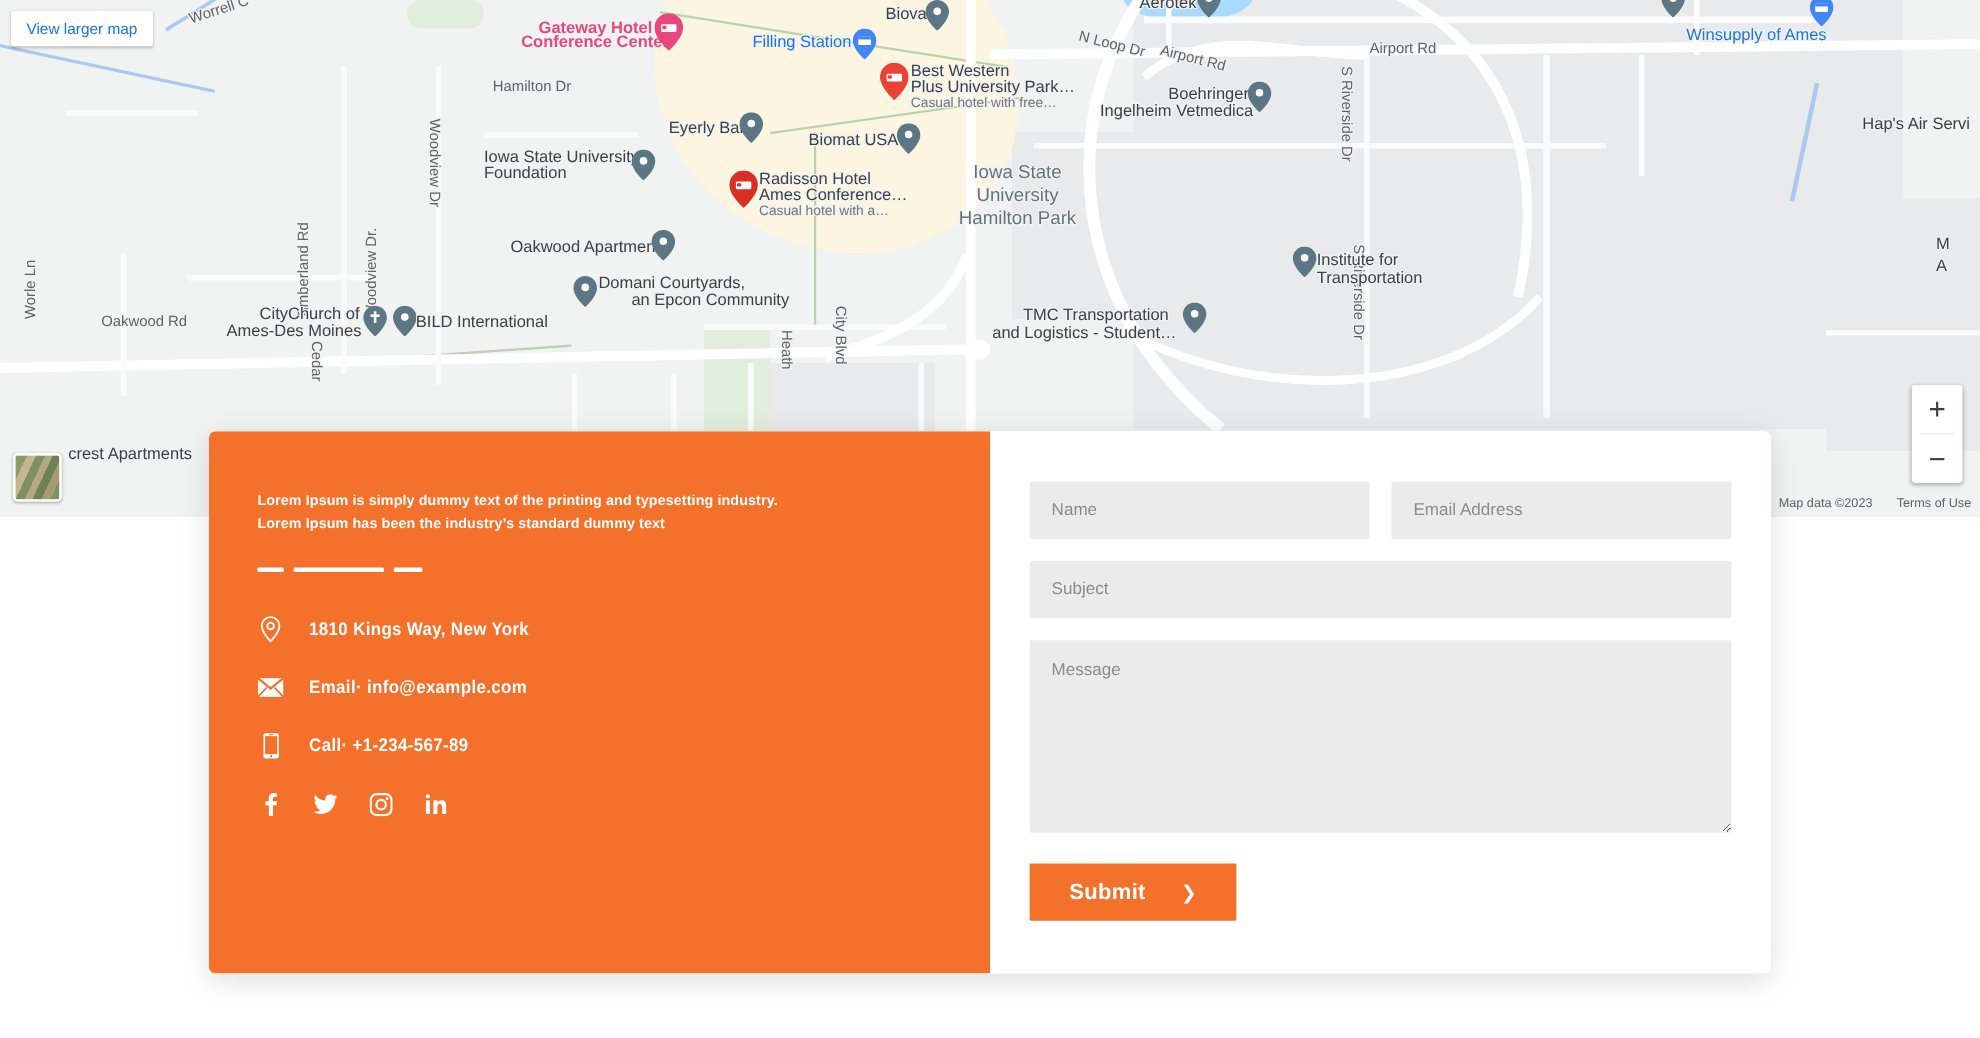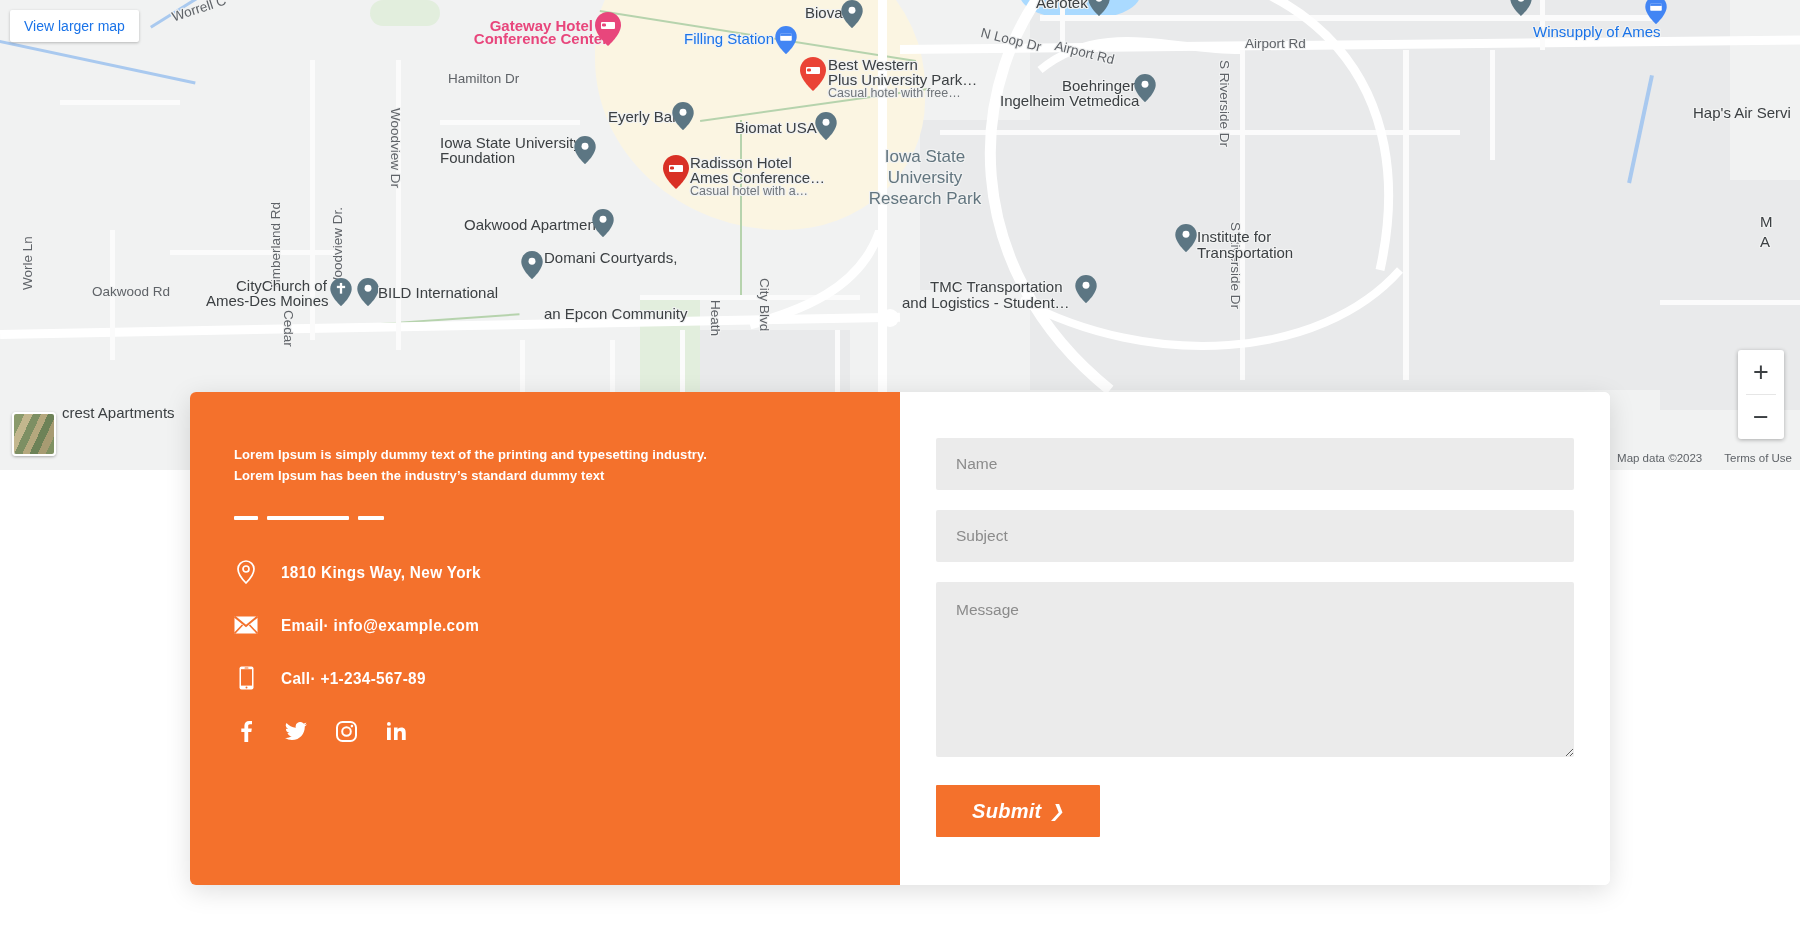--- a/index.html
+++ b/index.html
@@ -266,24 +266,23 @@
     border: none;
     color: #ffffff;
     font-family: "Liberation Sans", sans-serif;
     font-size: 20px;
     font-weight: bold;
     letter-spacing: .3px;
     padding: 0 36px;
     height: 52px;
     display: inline-flex;
     align-items: center;
-    gap: 8px;
+    gap: 32px;
     cursor: pointer;
     border-radius: 1px;
-    font-style: italic;
   }
   #submit-button .chev { font-size: 17px; font-weight: normal; }
 </style>
 </head>
 <body>
 
 <div id="map-area">
 
   <div class="map-bg-block" style="left:1030px; top:-40px; width:700px; height:430px;"></div>
   <div class="map-bg-block" style="left:700px; top:-10px; width:180px; height:120px;"></div>
@@ -353,21 +352,21 @@
   <div class="mlabel street rot90" style="left:772px; top:278px;">City Blvd</div>
   <div class="mlabel street rot20" style="left:983px; top:25px;">N Loop Dr</div>
   <div class="mlabel street rot20" style="left:1057px; top:38px;">Airport Rd</div>
   <div class="mlabel street" style="left:1245px; top:36px;">Airport Rd</div>
   <div class="mlabel street rot90" style="left:1232px; top:60px;">S Riverside Dr</div>
   <div class="mlabel street rot90" style="left:1243px; top:222px;">S Riverside Dr</div>
   <div class="mlabel street rot-90" style="left:20px; top:290px;">Worle Ln</div>
 
   <div class="mlabel biglight" style="left:845px; top:146px; width:160px; white-space:pre-line;">Iowa State
 University
-Research Park</div>
+Hamilton Park</div>
 
   <div class="mlabel pink" style="left:468px; top:17px; text-align:right; width:140px;">Gateway Hotel &amp;</div>
   <div class="mlabel pink" style="left:468px; top:30px; text-align:right; width:140px;">Conference Center</div>
   <div class="pin" style="left:595px; top:12px;">
     <svg viewBox="0 0 26 34">
         <path d="M13 0C5.8 0 0 5.8 0 13c0 9.8 13 21 13 21s13-11.2 13-21C26 5.8 20.2 0 13 0z" fill="#e8467c"></path>
         <rect x="6" y="10" width="14" height="7" rx="1" fill="#fff"></rect>
         <rect x="7" y="11.5" width="4" height="3" rx="1.2" fill="#e8467c"></rect>
       </svg>
   </div>
@@ -436,21 +435,21 @@
       </svg>
   </div>
 
   <div class="pin" style="left:521px; top:251px; width:22px; height:28px;">
     <svg viewBox="0 0 26 34">
         <path d="M13 0C5.8 0 0 5.8 0 13c0 9.8 13 21 13 21s13-11.2 13-21C26 5.8 20.2 0 13 0z" fill="#5c7683"></path>
         <circle cx="13" cy="12.5" r="4.2" fill="#fff"></circle>
       </svg>
   </div>
   <div class="mlabel poi" style="left:544px; top:249px;">Domani Courtyards,</div>
-  <div class="mlabel poi" style="left:544px; top:264px;margin-top:41px;">an Epcon Community</div>
+  <div class="mlabel poi" style="left:574px; top:264px;">an Epcon Community</div>
 
   <div class="mlabel poi" style="left:236px; top:277px;">CityChurch of</div>
   <div class="mlabel poi" style="left:206px; top:292px;">Ames-Des Moines</div>
   <div class="pin" style="left:330px; top:278px; width:22px; height:28px;">
     <svg viewBox="0 0 26 34">
         <path d="M13 0C5.8 0 0 5.8 0 13c0 9.8 13 21 13 21s13-11.2 13-21C26 5.8 20.2 0 13 0z" fill="#5c7683"></path>
         <rect x="11.6" y="6" width="2.8" height="13" fill="#fff"></rect>
         <rect x="8" y="9.5" width="10" height="2.8" fill="#fff"></rect>
       </svg>
   </div>
@@ -609,20 +608,21 @@
             <circle cx="1.9" cy="1.9" r="1.9"></circle>
             <path d="M7 5.6h3.6v1.7h.05c.5-.9 1.73-1.86 3.56-1.86 3.8 0 4.5 2.4 4.5 5.56V18h-3.8v-5.9c0-1.4-.03-3.2-2-3.2-2 0-2.3 1.52-2.3 3.1V18H7V5.6z"></path>
           </svg>
       </a>
     </div>
   </div>
 
   <form id="form-panel">
     <div id="form-grid">
       <input class="field" type="text" placeholder="Name" style="">
+      <input class="field" type="email" placeholder="Email Address" style="">
     </div>
     <div style="margin-bottom:20px;">
       <input class="field" type="text" placeholder="Subject" style="">
     </div>
     <textarea id="message-field" class="field" placeholder="Message" style=""></textarea>
     <button id="submit-button" type="submit">
       <span>Submit</span>
       <span class="chev">❯</span>
     </button>
   </form>

